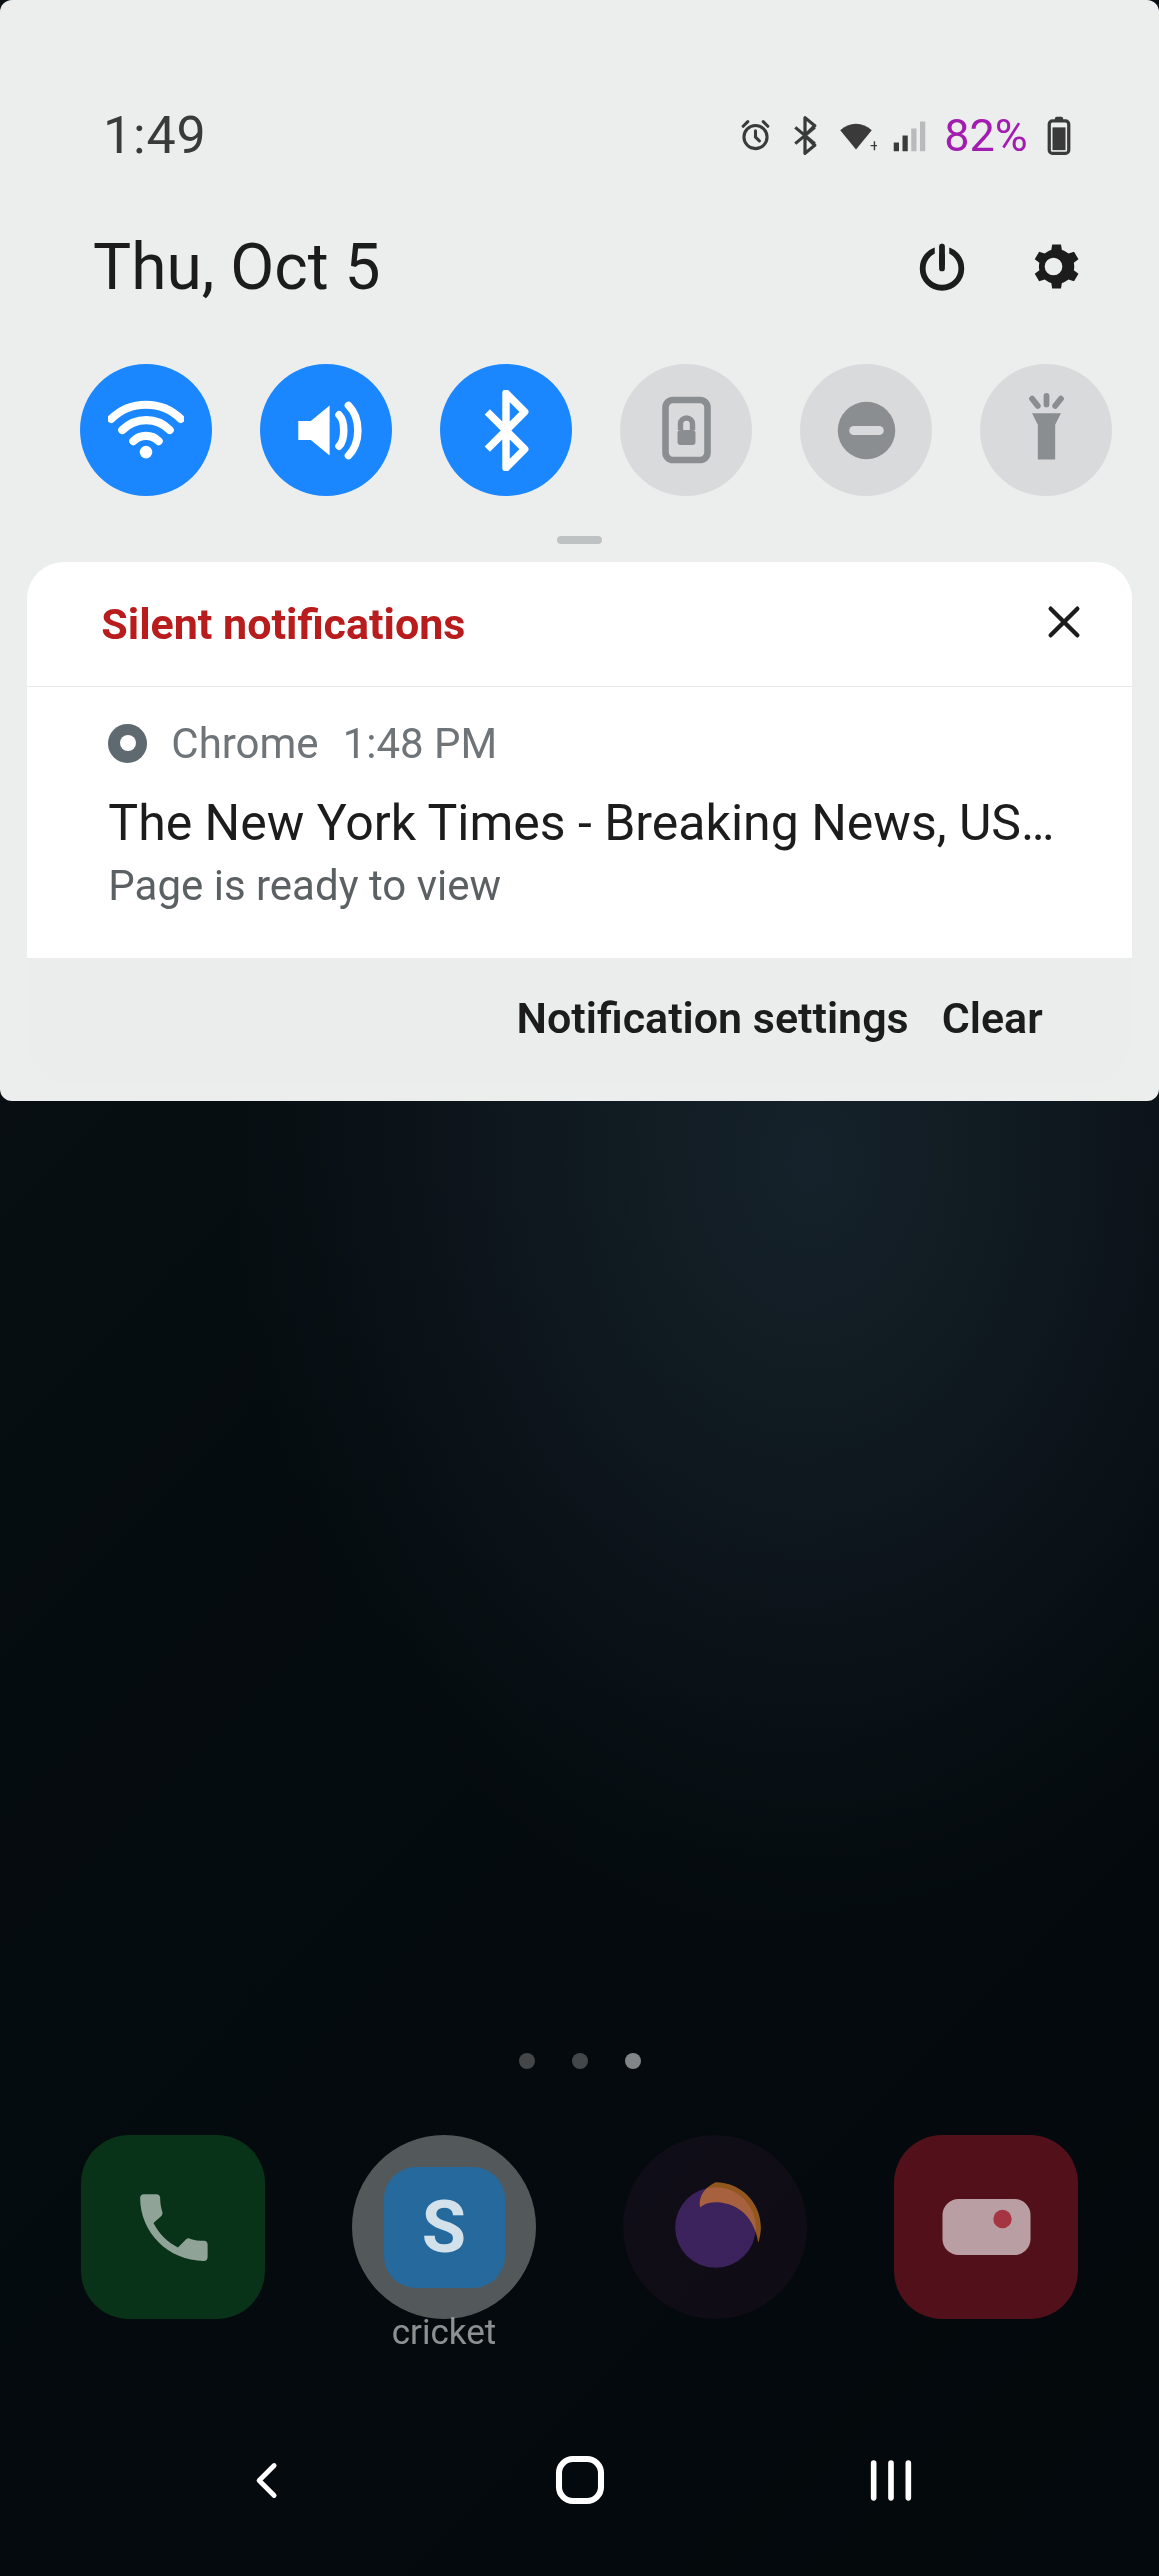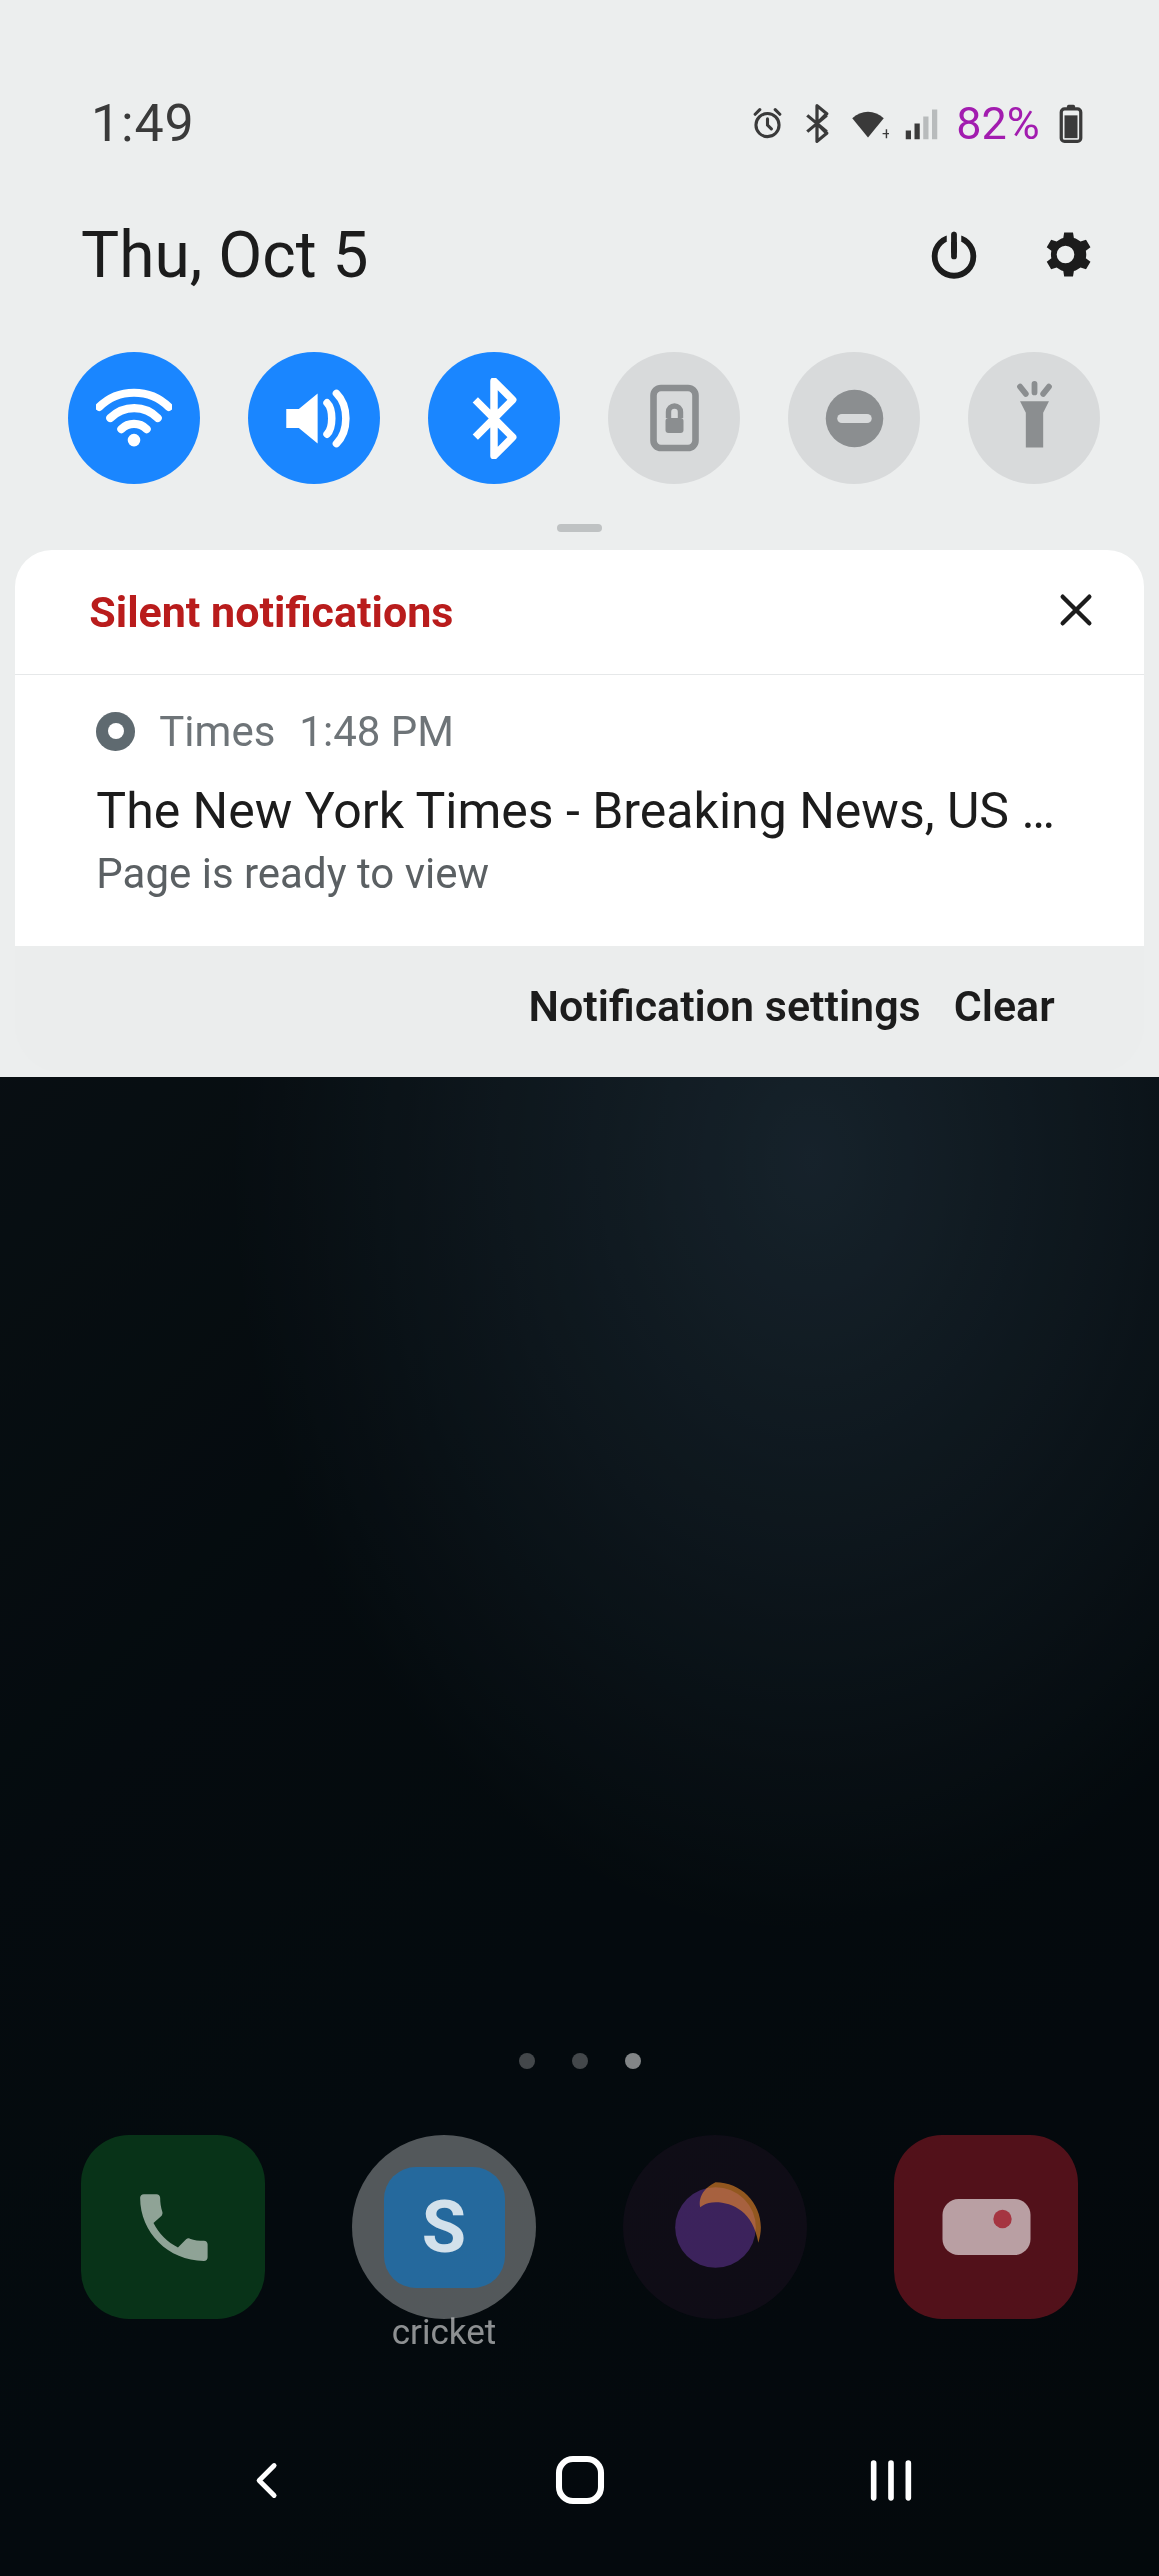--- a/index.html
+++ b/index.html
@@ -15,21 +15,22 @@
   }
   .wallpaper::after{
     content:""; position:absolute; inset:0;
     background: rgba(0,0,0,0.55);
   }
 
   
   .shade {
     position: absolute; left: 0; top: 0; right: 0;
     background: #eceeee;
-    padding: 4px;
+    padding: 16px;
+    border-radius: 12px;
   }
 
   .status-bar {
     display: flex; align-items: center; justify-content: space-between;
     padding: 89px 72px 32px 87px;
     color: #3a3a3a;
   }
   .status-time { font-size: 52px; font-weight: 400; color: #3a3a3a; letter-spacing: 0.8px; }
   .status-icons { display:flex; align-items:center; gap: 14.5px; }
   .status-icons svg { display:block; }
@@ -274,21 +275,21 @@
       <span>
         <svg width="40" height="40" viewBox="0 0 24 24">
             <path d="M4 4l16 16M20 4L4 20" stroke="#1c1c1c" stroke-width="2.6" stroke-linecap="round"></path>
           </svg>
       </span>
     </div>
 
     <div class="notif-item">
       <div class="notif-app-row">
         <span class="chrome-badge"></span>
-        <span>Times</span>
+        <span>Chrome</span>
         <span style="margin-left:0">1:48 PM</span>
       </div>
       <div class="notif-title">The New York Times - Breaking News, US Ne..</div>
       <div class="notif-sub">Page is ready to view</div>
     </div>
   </div>
 
   <div class="notif-footer">
     <span>Notification settings</span>
     <span>Clear</span>

